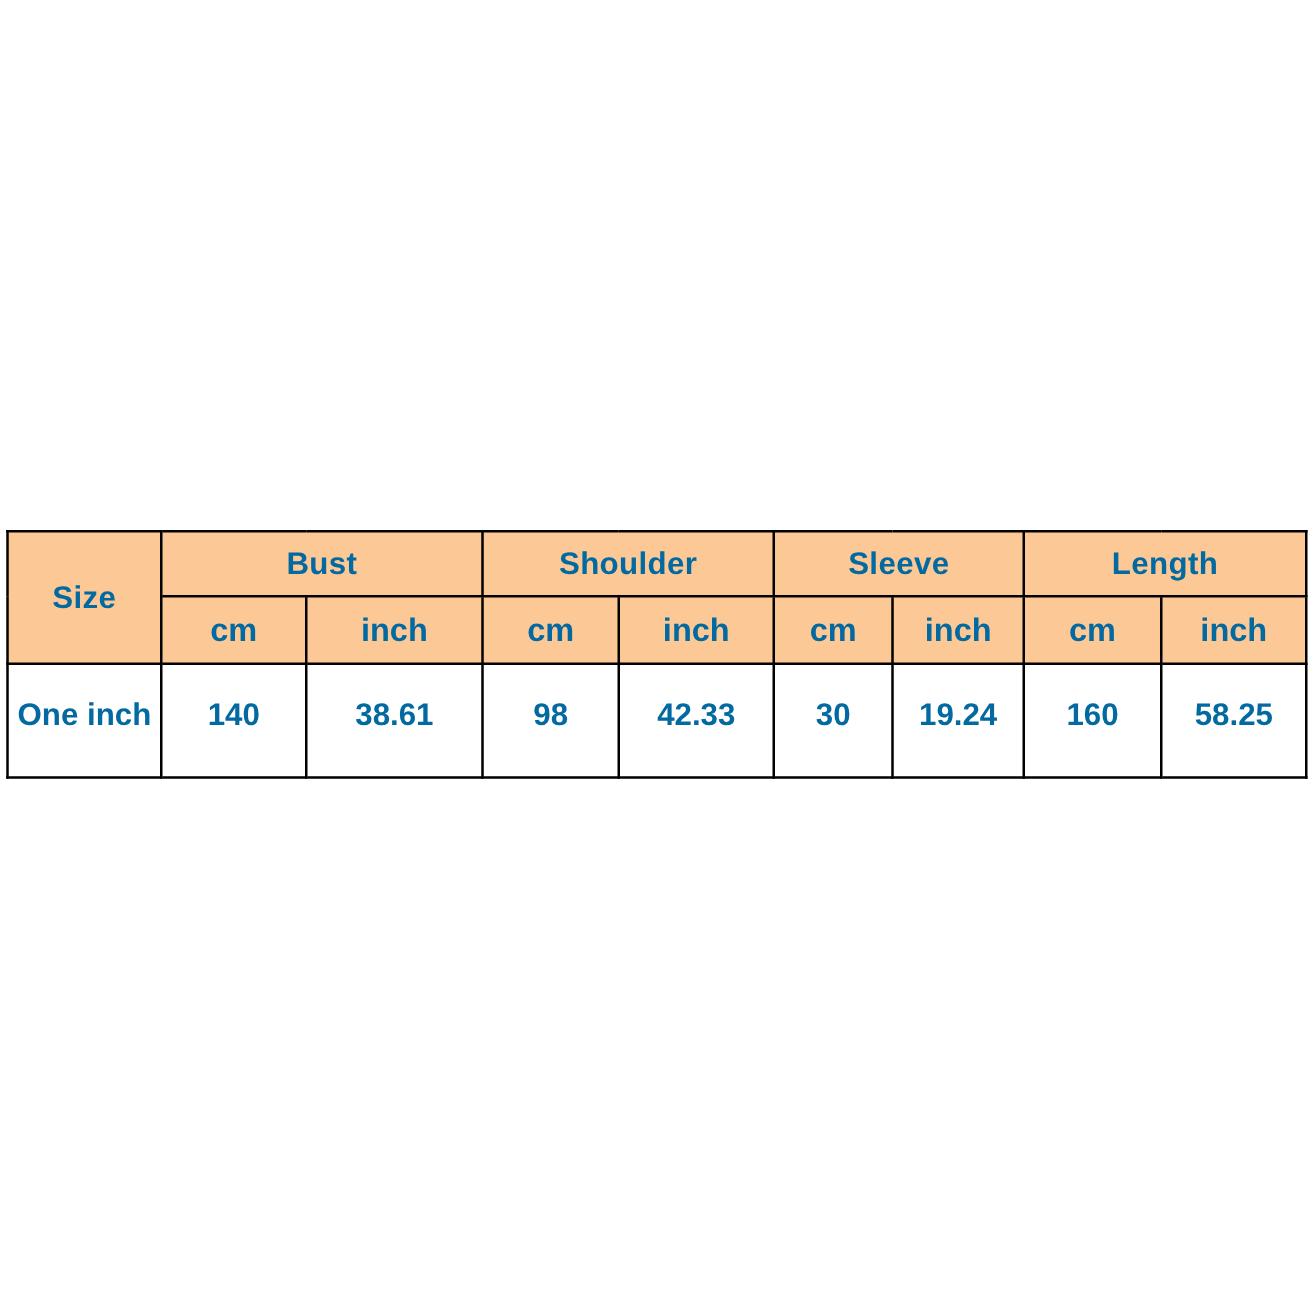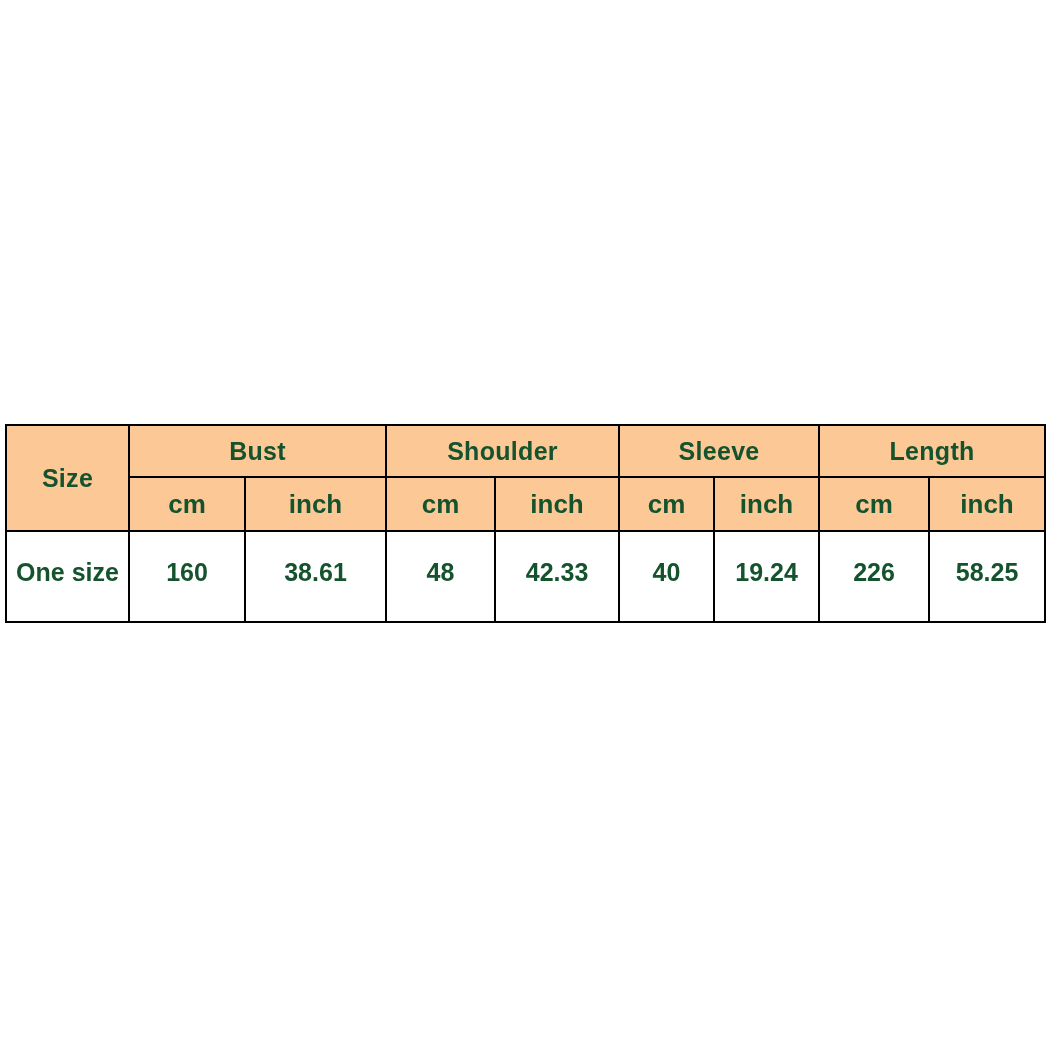--- a/index.html
+++ b/index.html
@@ -31,21 +31,21 @@
     height: 183px;
     background: #ffffff;
   }
 
   table.size-chart th,
   table.size-chart td {
     border: 2px solid #000000;
     text-align: center;
     vertical-align: middle;
     padding: 0;
-    color: #14532d;
+    color: #0369a1;
     font-family: "Liberation Sans", sans-serif;
   }
 
   
   table.size-chart thead th {
     background: #fbc896;
     font-weight: bold;
   }
 
   th.group-head {
@@ -124,25 +124,25 @@
         <th class="unit-head">inch</th>
         <th class="unit-head">cm</th>
         <th class="unit-head">inch</th>
         <th class="unit-head">cm</th>
         <th class="unit-head">inch</th>
       </tr>
     </thead>
 
     <tbody>
       <tr>
-        <td class="size-label">One size</td>
+        <td class="size-label">One inch</td>
+        <td>140</td>
+        <td>38.61</td>
+        <td>98</td>
+        <td>42.33</td>
+        <td>30</td>
+        <td>19.24</td>
         <td>160</td>
-        <td>38.61</td>
-        <td>48</td>
-        <td>42.33</td>
-        <td>40</td>
-        <td>19.24</td>
-        <td>226</td>
         <td>58.25</td>
       </tr>
     </tbody>
   </table>
 </div>
 
 </body></html>

